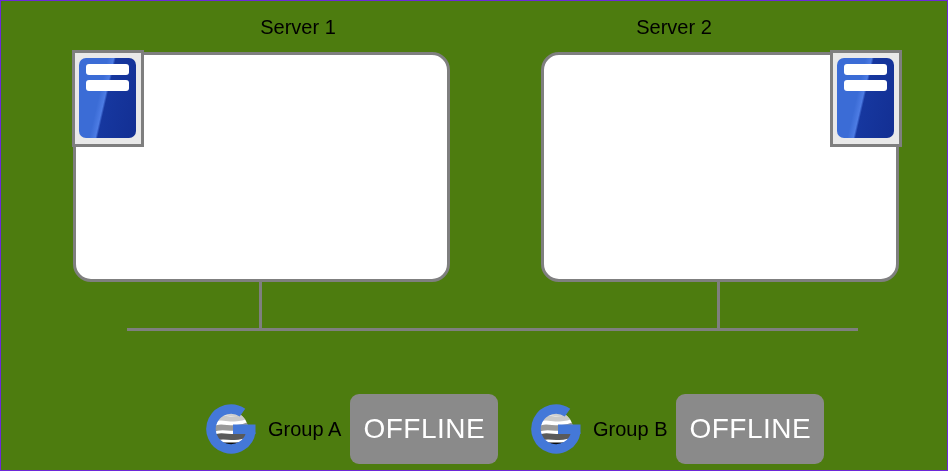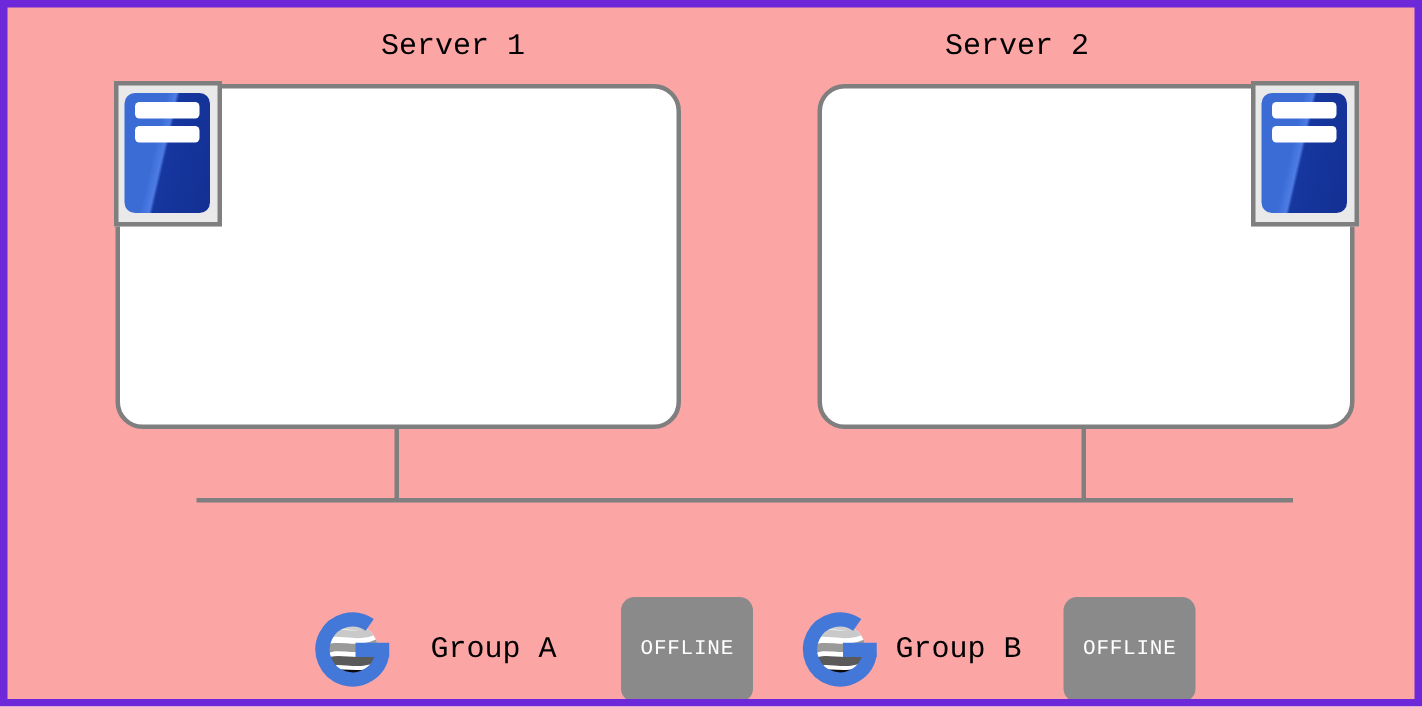--- a/index.html
+++ b/index.html
@@ -1,22 +1,22 @@
 <!DOCTYPE html>
 <html><head>
 <meta charset="utf-8">
 <style>
   html,body{margin:0;padding:0;background:#fff;}
   .canvas{
     position:relative;
     width:948px;height:471px;
     box-sizing:border-box;
-    border:5px solid #6d28d9;
-    background:#fca5a5;
-    font-family:Liberation Mono, monospace;
+    border:1px solid #6d28d9;
+    background:#4d7c0f;
+    font-family:Liberation Sans, sans-serif;
     overflow:hidden;
   }
 
   
   .server-title{
     position:absolute;top:15px;
     transform:translateX(-50%);
     font-size:20px;color:#000;white-space:nowrap;
   }
   .t1{left:297px;}
@@ -66,30 +66,30 @@
   .bus{
     position:absolute;left:126px;top:327px;width:731px;height:3px;
     background:#7f7f7f;
   }
 
   
   .group{
     position:absolute;top:398px;height:60px;
     display:flex;align-items:center;
   }
-  .g1{left:203px;gap:15px;}
+  .g1{left:203px;}
   .g2{left:528px;}
   .group-logo{width:58px;height:58px;flex:0 0 auto;}
   .group-label{
     font-size:20px;color:#000;margin-left:6px;white-space:nowrap;
   }
   .badge{
-    margin-left:28px;
+    margin-left:9px;
     background:#8a8a8a;color:#ffffff;
-    font-size:14px;line-height:26px;
+    font-size:28px;line-height:26px;
     padding:22px 13px;border-radius:9px;
     letter-spacing:0.5px;white-space:nowrap;
   }
   .defs-holder{position:absolute;width:0;height:0;overflow:hidden;}
 </style>
 </head>
 <body>
 
 <svg class="defs-holder" aria-hidden="true">
   <defs>

